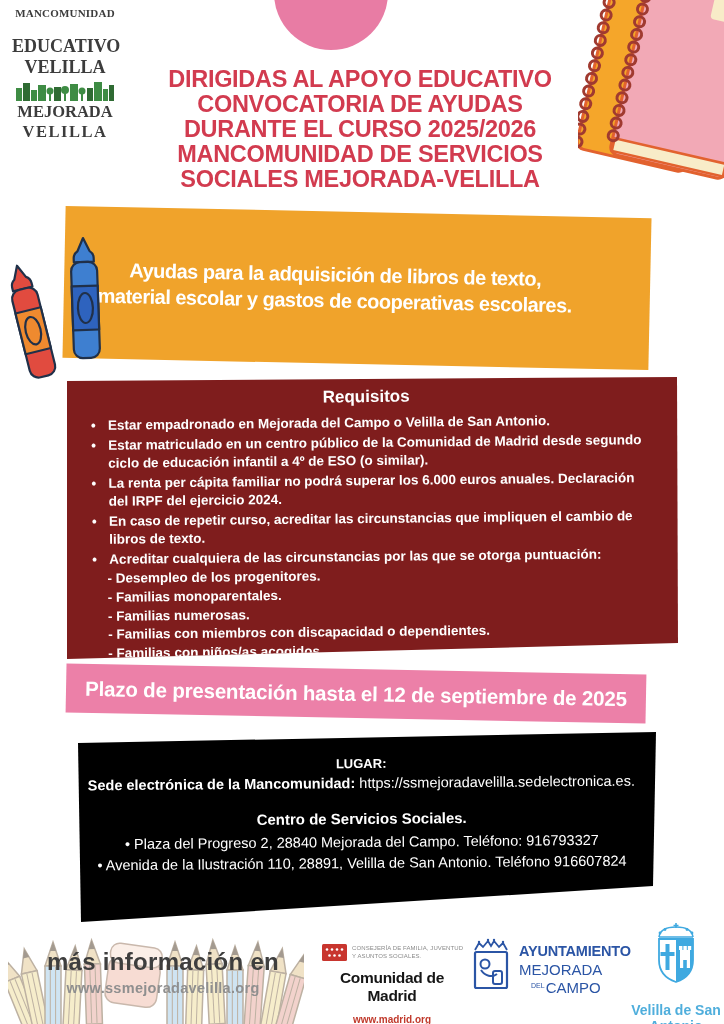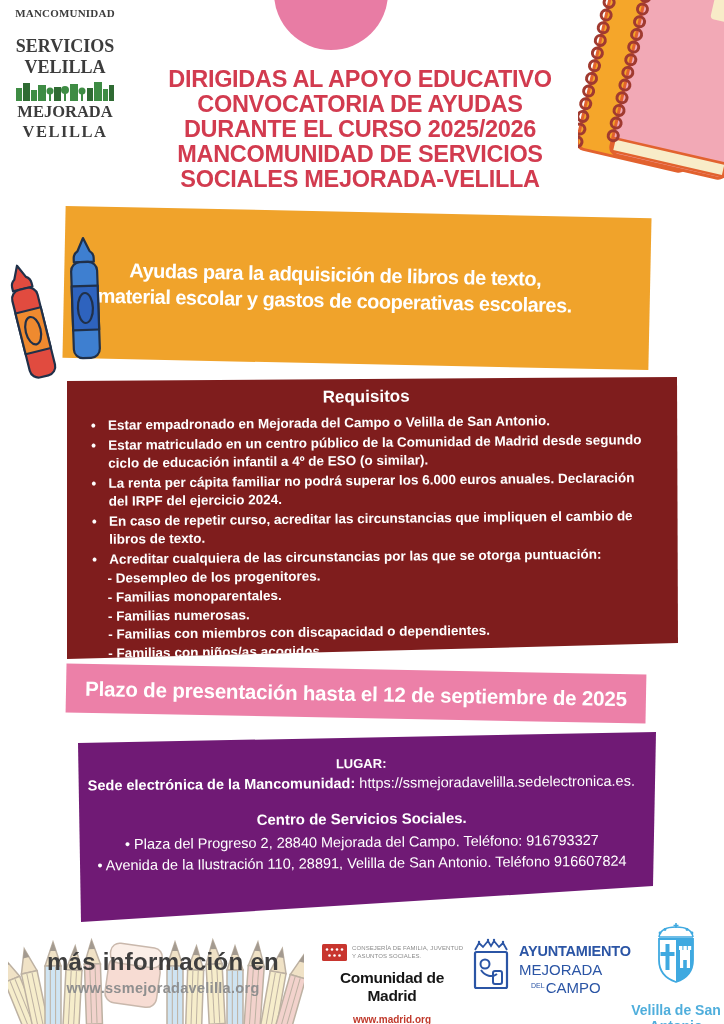--- a/index.html
+++ b/index.html
@@ -43,21 +43,21 @@
   .req-item .bullet{width:17px;flex:none;padding-left:3px;}
   .req-item .itxt{flex:1;}
   .req-sub{margin-left:18px;font-size:13.5px;font-weight:bold;line-height:18.8px;}
 
   
   .banner-pink{position:absolute;left:66px;top:669px;width:580px;height:49px;background:#EC80A8;
                transform:rotate(1.1deg);display:flex;align-items:center;justify-content:center;
                color:#fff;font-weight:bold;font-size:20.5px;letter-spacing:-.2px;}
 
   
-  .loc{position:absolute;left:65px;top:728px;width:593px;height:196px;background:#701a75;color:#fff;
+  .loc{position:absolute;left:65px;top:728px;width:593px;height:196px;background:#000000;color:#fff;
        text-align:center;clip-path:polygon(13px 15px,591px 4px,588px 158px,16px 194px);}
   .loc-inner{transform:rotate(-.5deg);padding-top:28px;}
   .loc-label{font-size:13px;font-weight:bold;margin-bottom:4px;}
   .loc-line{font-size:14.5px;}
   .loc-center{font-size:15px;font-weight:bold;margin-top:19px;margin-bottom:5px;}
   .loc-addr{font-size:14.5px;line-height:21px;}
 
   
   .pencils{position:absolute;left:8px;top:936px;}
   .more-info{position:absolute;left:22px;top:948px;width:282px;text-align:center;}
@@ -85,21 +85,21 @@
 </style>
 </head>
 <body>
 
 <div class="poster">
 
   <div class="circle"></div>
 
   <div class="logo">
     <div class="l1">MANCOMUNIDAD</div>
-    <div class="l2">SERVICIOS</div>
+    <div class="l2">EDUCATIVO</div>
     <div class="l3">VELILLA</div>
     <svg width="98" height="22" viewBox="0 0 98 22" fill="#3E8C44">
       <rect x="0" y="9" width="6" height="13"></rect>
         <rect x="7" y="4" width="7" height="18" fill="#2F6B33"></rect>
       <rect x="15" y="11" width="6" height="11"></rect>
         <rect x="22" y="6" width="8" height="16"></rect>
       <circle cx="34" cy="12" r="3.5"></circle>
         <rect x="33" y="14" width="2" height="8"></rect>
       <rect x="38" y="8" width="7" height="14" fill="#2F6B33"></rect>
       <circle cx="49" cy="11" r="4"></circle>

